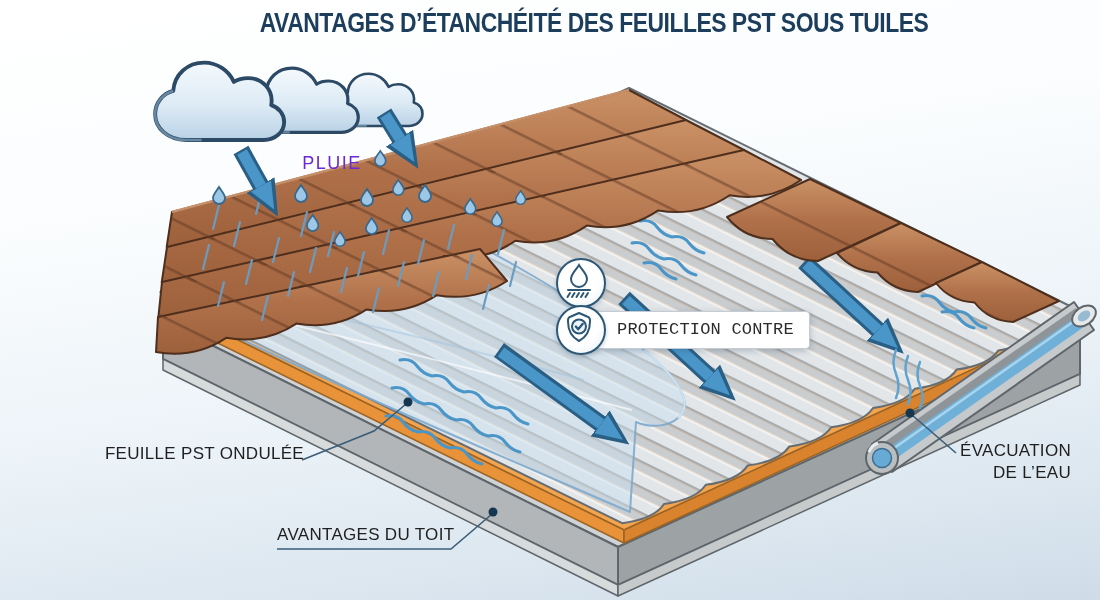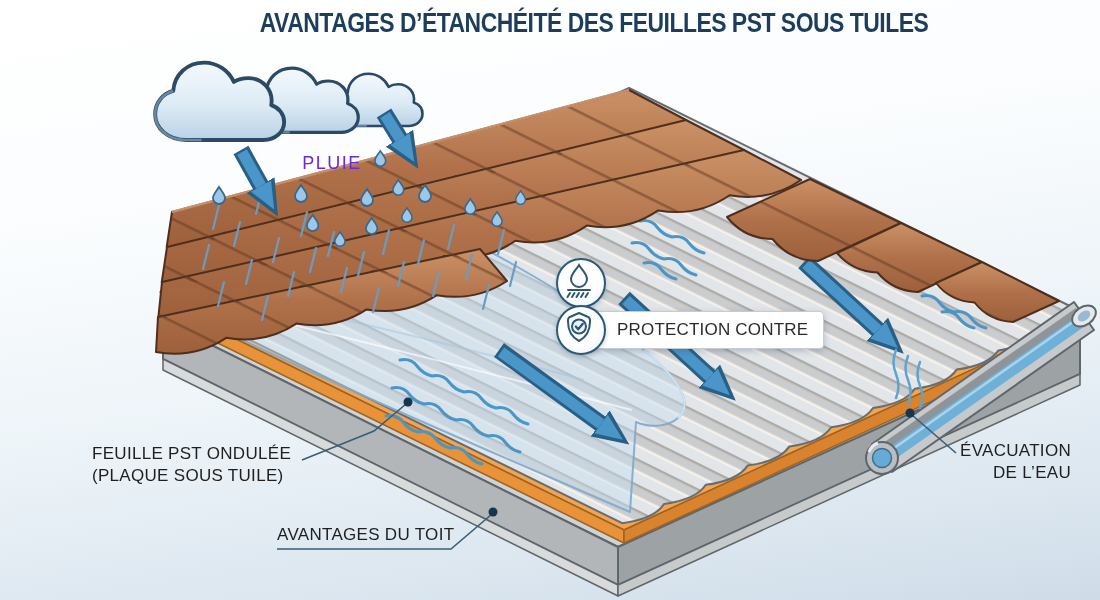--- a/index.html
+++ b/index.html
@@ -9,21 +9,21 @@
     background:linear-gradient(172deg,#ffffff 0%,#fbfdfe 30%,#ecf3f8 62%,#dbe6ef 85%,#cfdce8 100%);
   }
   .stage{position:absolute;left:0;top:0;width:1100px;height:600px;margin-left:44px;}
   svg{position:absolute;left:0;top:0;}
   .title{
     position:absolute;left:0;top:8px;width:1100px;text-align:center;
     font-size:27px;font-weight:700;color:#1d3d5c;letter-spacing:-0.6px;
     transform:scaleX(.85);transform-origin:50% 50%;white-space:nowrap;
   }
   .lbl{position:absolute;color:#1f1f1f;font-size:17px;line-height:1.3;letter-spacing:.3px;}
-  .lbl.center{text-align:left;}
+  .lbl.center{text-align:right;}
   .rain-lbl{position:absolute;left:243px;top:153px;width:90px;text-align:center;
     font-size:18px;letter-spacing:1.5px;color:#6d28d9;}
   .callout{position:absolute;display:flex;align-items:center;}
   .badge{
     width:46px;height:46px;border-radius:50%;
     background:radial-gradient(circle at 38% 32%,#ffffff 55%,#e7f1f8 100%);
     border:2px solid #2c5775;box-shadow:0 2px 4px rgba(30,60,90,.25);
     flex:0 0 auto;z-index:2;margin-right:-16px;display:flex;align-items:center;justify-content:center;
   }
   .callout-box{
@@ -245,38 +245,37 @@
         <line x1="14" y1="35" x2="11.5" y2="39"></line>
             <line x1="18.5" y1="35" x2="16" y2="39"></line>
         <line x1="23" y1="35" x2="20.5" y2="39"></line>
             <line x1="27.5" y1="35" x2="25" y2="39"></line>
         <line x1="32" y1="35" x2="29.5" y2="39"></line>
       </g>
     </svg>
   </div>
 </div>
 
-<div class="callout" style="left:512px;top:305px;">
+<div class="callout" style="left:512px;top:305px;font-family:Liberation Mono, monospace;">
   <div class="badge">
     <svg width="46" height="46" viewBox="0 0 46 46">
       <g fill="none" stroke="#2c5775" stroke-width="2" stroke-linecap="round" stroke-linejoin="round">
         <path d="M23,8 L31,11.5 Q34.5,12.5 34,16.5 C34,27 29.5,32.5 23,36 C16.5,32.5 12,27 12,16.5 Q11.5,12.5 15,11.5 Z" fill="#ffffff"></path>
         <circle cx="23" cy="21.5" r="7" fill="#eaf4fb"></circle>
         <path d="M19.8,21.5 L22.2,24.3 L26.8,18.8" stroke-width="2.2"></path>
       </g>
     </svg>
   </div>
   <div class="callout-box">
     <div>PROTECTION CONTRE</div>
   </div>
 </div>
 
 <div class="lbl center" style="left:48px;top:443px;width:212px;">
   <div>FEUILLE PST ONDULÉE</div>
-  <div>(PLAQUE SOUS TUILE)</div>
 </div>
 
 <div class="lbl" style="left:233px;top:524px;">AVANTAGES DU TOIT</div>
 
 <div class="lbl" style="left:916px;top:440px;text-align:right;">
   <div>ÉVACUATION</div>
   <div>DE L’EAU</div>
 </div>
 
 </div>

